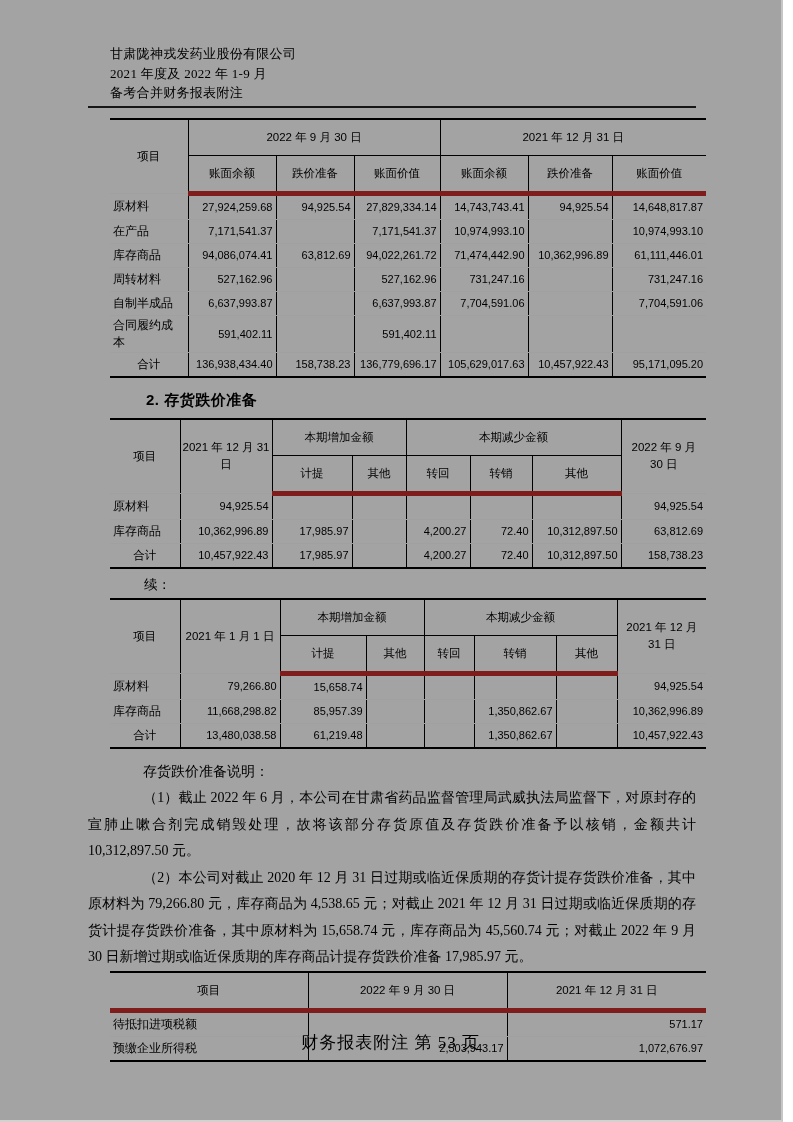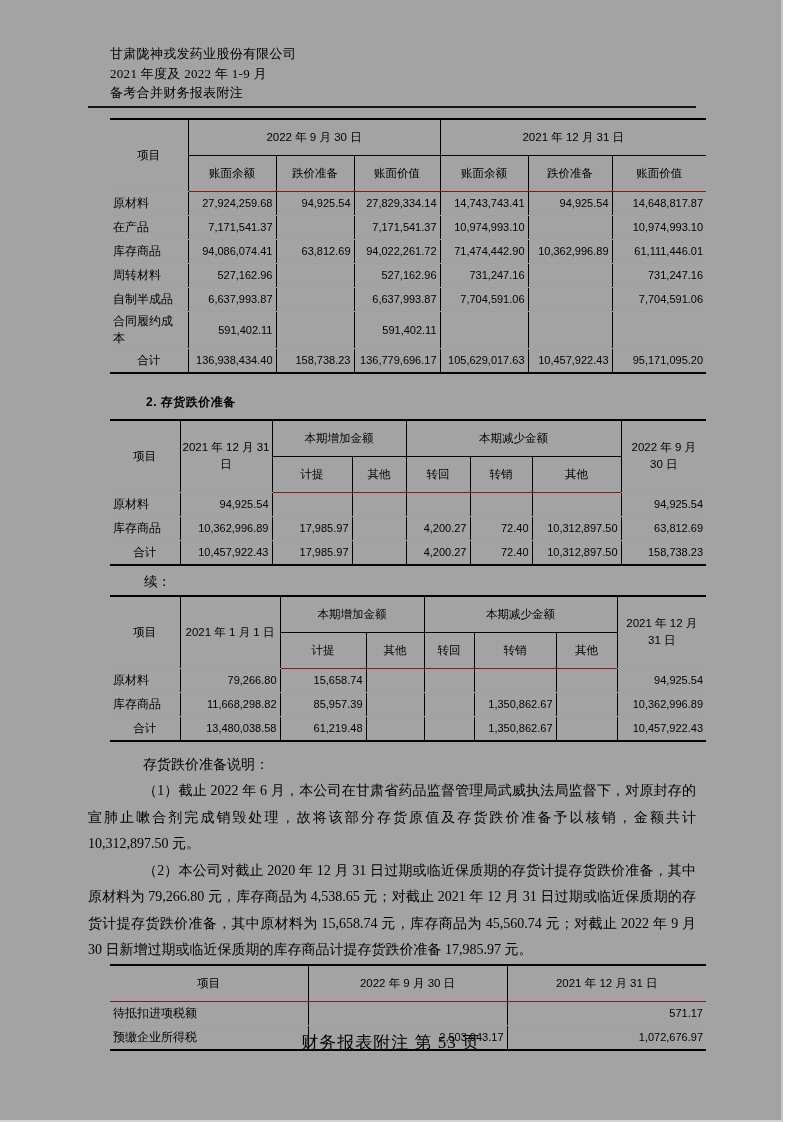--- a/index.html
+++ b/index.html
@@ -22,30 +22,30 @@
     font-weight:normal; font-size:11.5px; text-align:center; vertical-align:middle;
     padding:7px 2px; height:21px; border-left:1px solid #000; line-height:1.45;
   }
   table.fin td {
     vertical-align:middle; padding:1px 3px; height:21px;
     border-left:1px solid #000; border-bottom:1px solid #a0a0a0;
   }
   table.fin .fc { border-left:none; }
   table.fin thead .grp { border-bottom:1px solid #000; }
   table.fin thead .rs  { border-bottom:1px solid #a0a0a0; }
-  table.fin thead .sub { border-bottom:1px solid #7f1d1d; }
+  table.fin thead .sub { border-bottom:5px solid #7f1d1d; }
   td.num { text-align:right; }
   td.lbl { text-align:left; font-size:12px; }
   td.ctr { text-align:center; font-size:11.5px; }
   .t1 { margin-top:10px; }
   .t2 td, .t3 td { height:22px; }
 
   h3.sec {
     font-family:"Liberation Sans","DejaVu Sans",sans-serif;
-    font-size:12px; font-weight:bold; margin:20px 0 8px 58px; letter-spacing:0.5px;
+    font-size:15px; font-weight:bold; margin:13px 0 8px 58px; letter-spacing:0.5px;
   }
   .cont-label { margin:7px 0 4px 56px; font-size:13.5px; }
   .notes { margin-top:10px; }
   .notes p { font-size:14px; line-height:26.5px; text-align:justify; text-indent:55px; margin:0; }
   .sec7 { margin-top:15px; }
   .page-footer {
     position:absolute; top:1031px; left:0; width:100%;
     text-align:center; font-size:17px; letter-spacing:1px;
   }
 </style>

